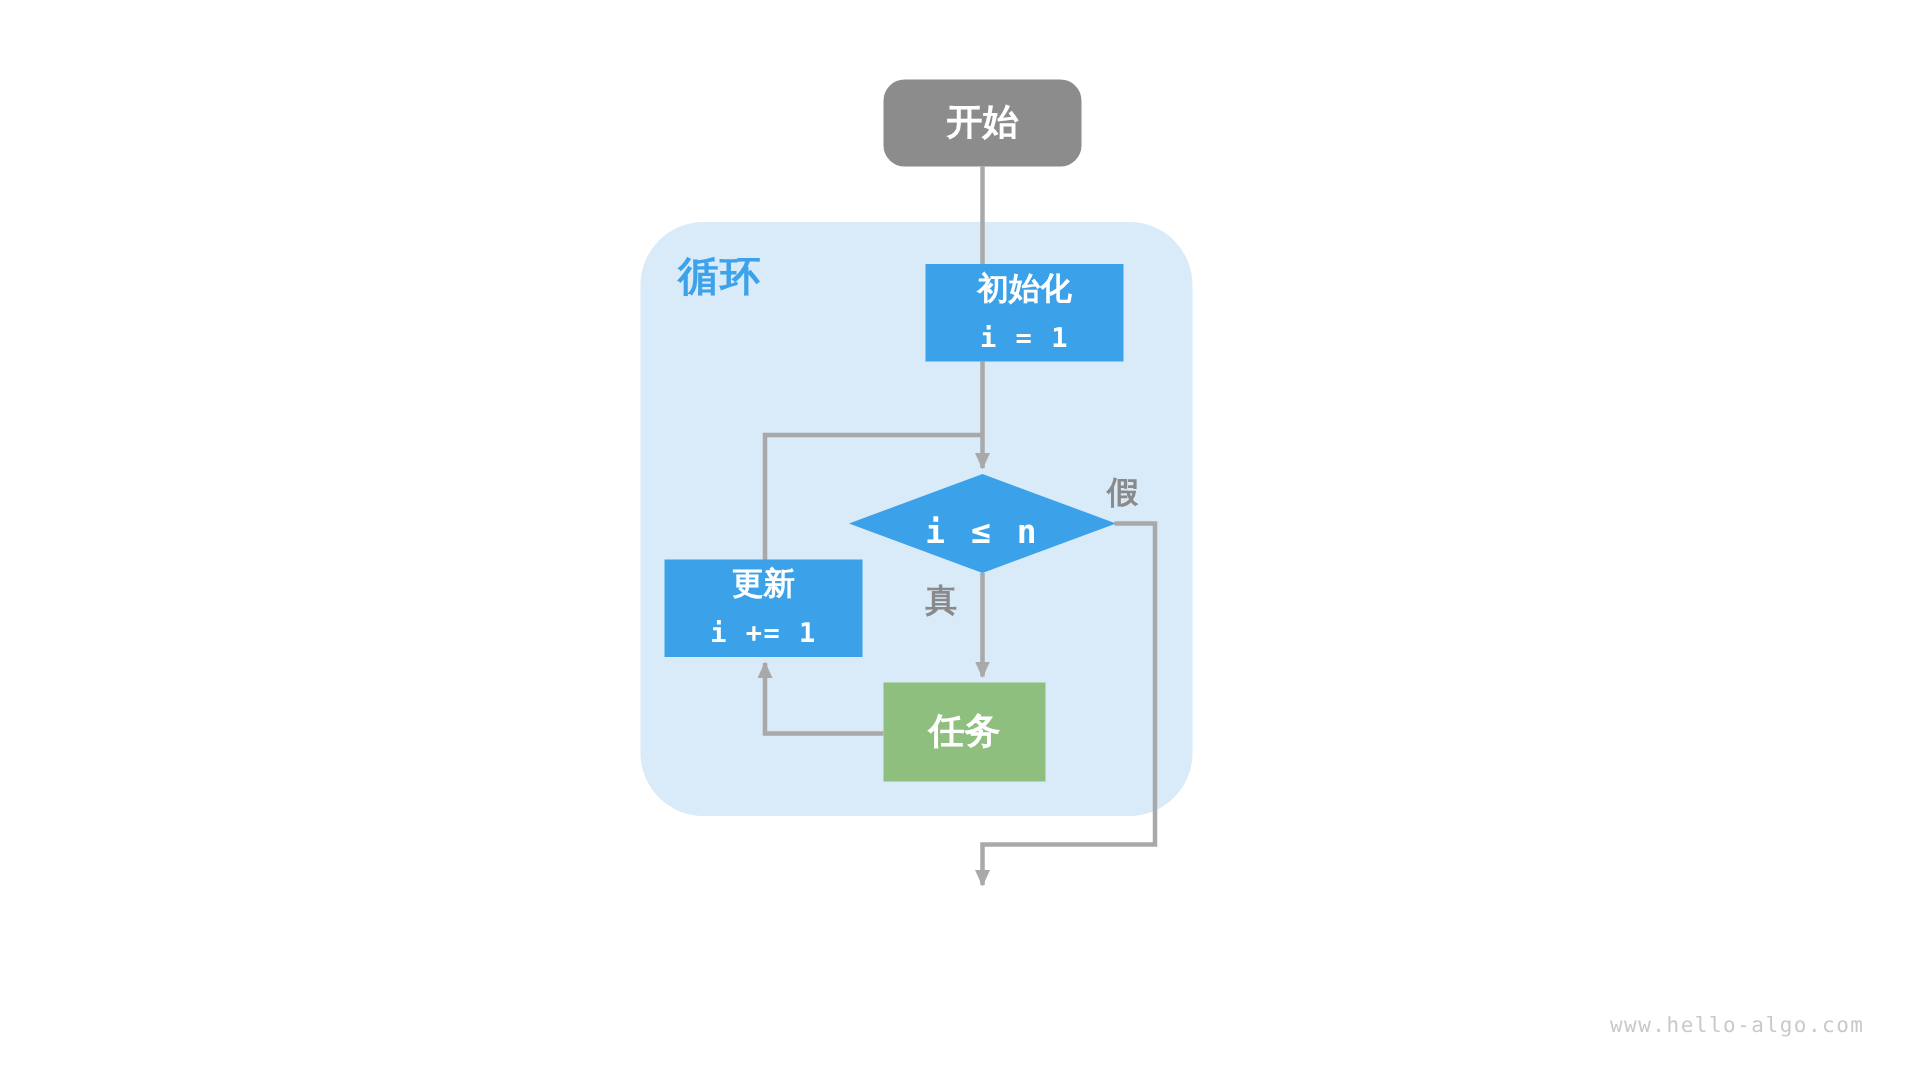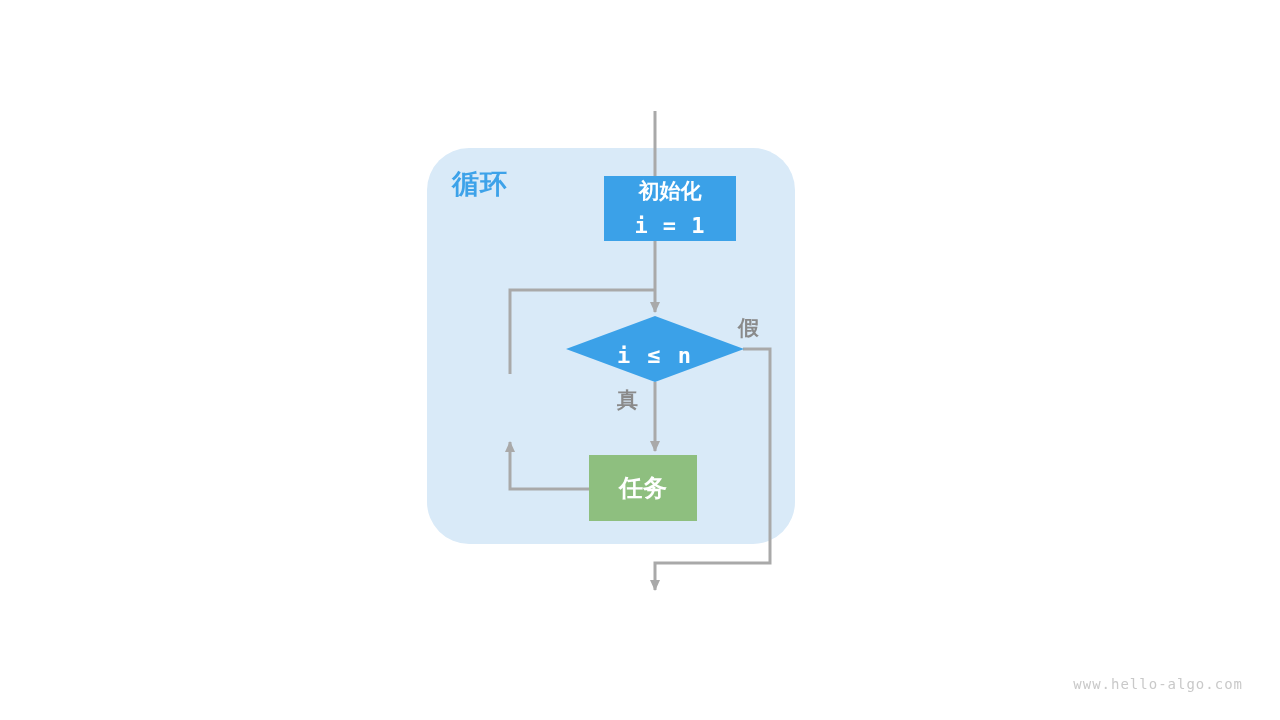--- a/index.html
+++ b/index.html
@@ -57,27 +57,27 @@
   }
   .node-gray {
     background: var(--node-gray);
     border-radius: 14px;
     font-size: 24px;
   }
   .node-blue { background: var(--node-blue); }
   .node-green { background: var(--node-green); font-size: 24px; }
   .node-start { left: 589px; top: 53px;  width: 132px; height: 58px; }
   .node-end   { left: 589px; top: 594px; width: 132px; height: 58px; }
-  .node-init   { left: 604px; top: 176px; width: 132px; height: 65px; }
+  .node-init   { left: 617px; top: 176px; width: 132px; height: 65px; }
   .node-update { left: 443px; top: 373px; width: 132px; height: 65px; }
   .node-task   { left: 589px; top: 455px; width: 108px; height: 66px; }
   .node-title { font-size: 21px; }
   .node-code {
     font-family: "DejaVu Sans Mono", monospace;
-    font-size: 22px;
+    font-size: 18px;
     font-weight: bold;
     margin-top: 10px;
     letter-spacing: 1px;
   }
   .diamond {
     position: absolute;
     left: 566px; top: 316px;
     width: 178px; height: 66px;
     background: var(--node-blue);
     clip-path: polygon(50% 0, 100% 50%, 50% 100%, 0 50%);
@@ -126,33 +126,40 @@
       <path d="M 510 374 L 510 290 L 656 290"></path>
 
       <path d="M 655 382 L 655 451" marker-end="url(#arrow)"></path>
 
       <path d="M 589 489 L 510 489 L 510 442" marker-end="url(#arrow)"></path>
 
       <path d="M 743 349 L 770 349 L 770 563 L 655 563 L 655 590" marker-end="url(#arrow)"></path>
     </g>
   </svg>
 
+  <div class="node node-gray node-start">
+    <span>开始</span>
+  </div>
 
   <div class="node node-blue node-init">
     <span class="node-title">初始化</span>
     <span class="node-code">i = 1</span>
   </div>
 
   <div class="diamond">
     <span class="node-code">i ≤ n</span>
   </div>
 
   <span class="edge-label edge-label-true">真</span>
   <span class="edge-label edge-label-false">假</span>
 
+  <div class="node node-blue node-update">
+    <span class="node-title">更新</span>
+    <span class="node-code">i += 1</span>
+  </div>
 
   <div class="node node-green node-task">
     <span>任务</span>
   </div>
 
 
   <span class="watermark">www.hello-algo.com</span>
 
 </div>
 

